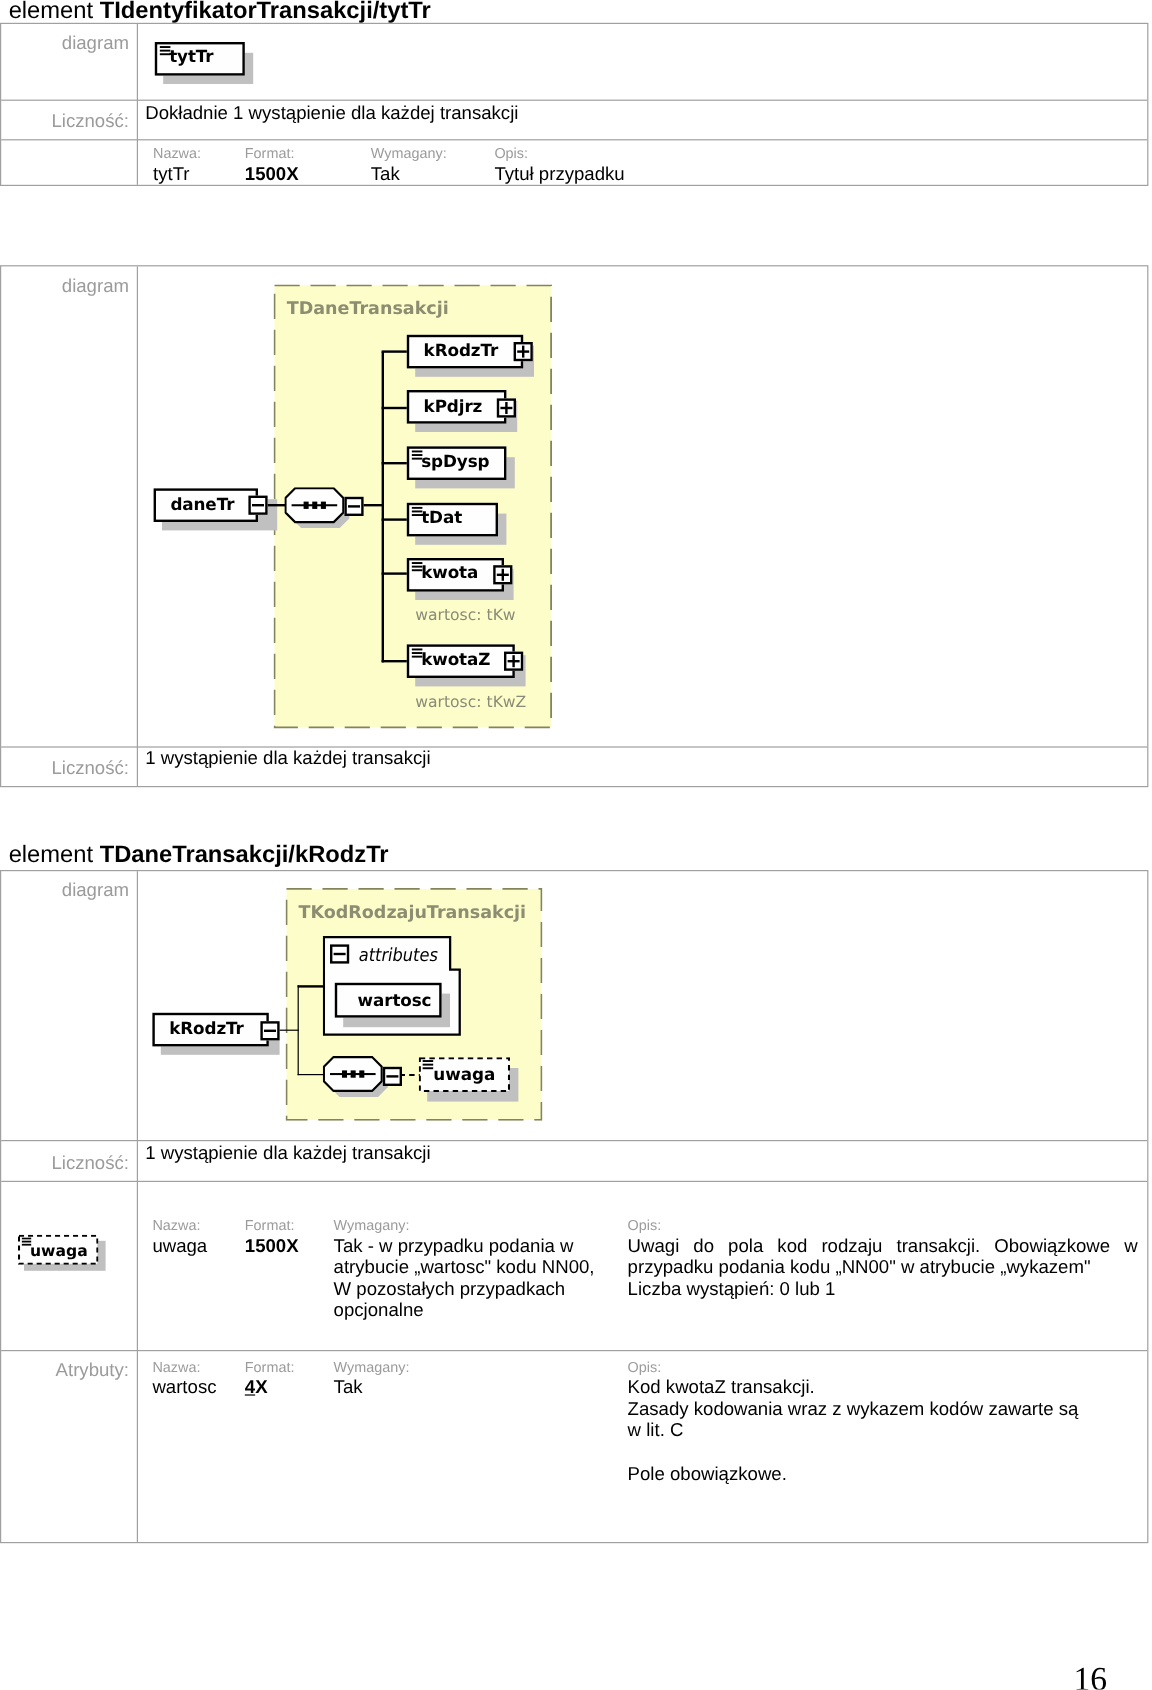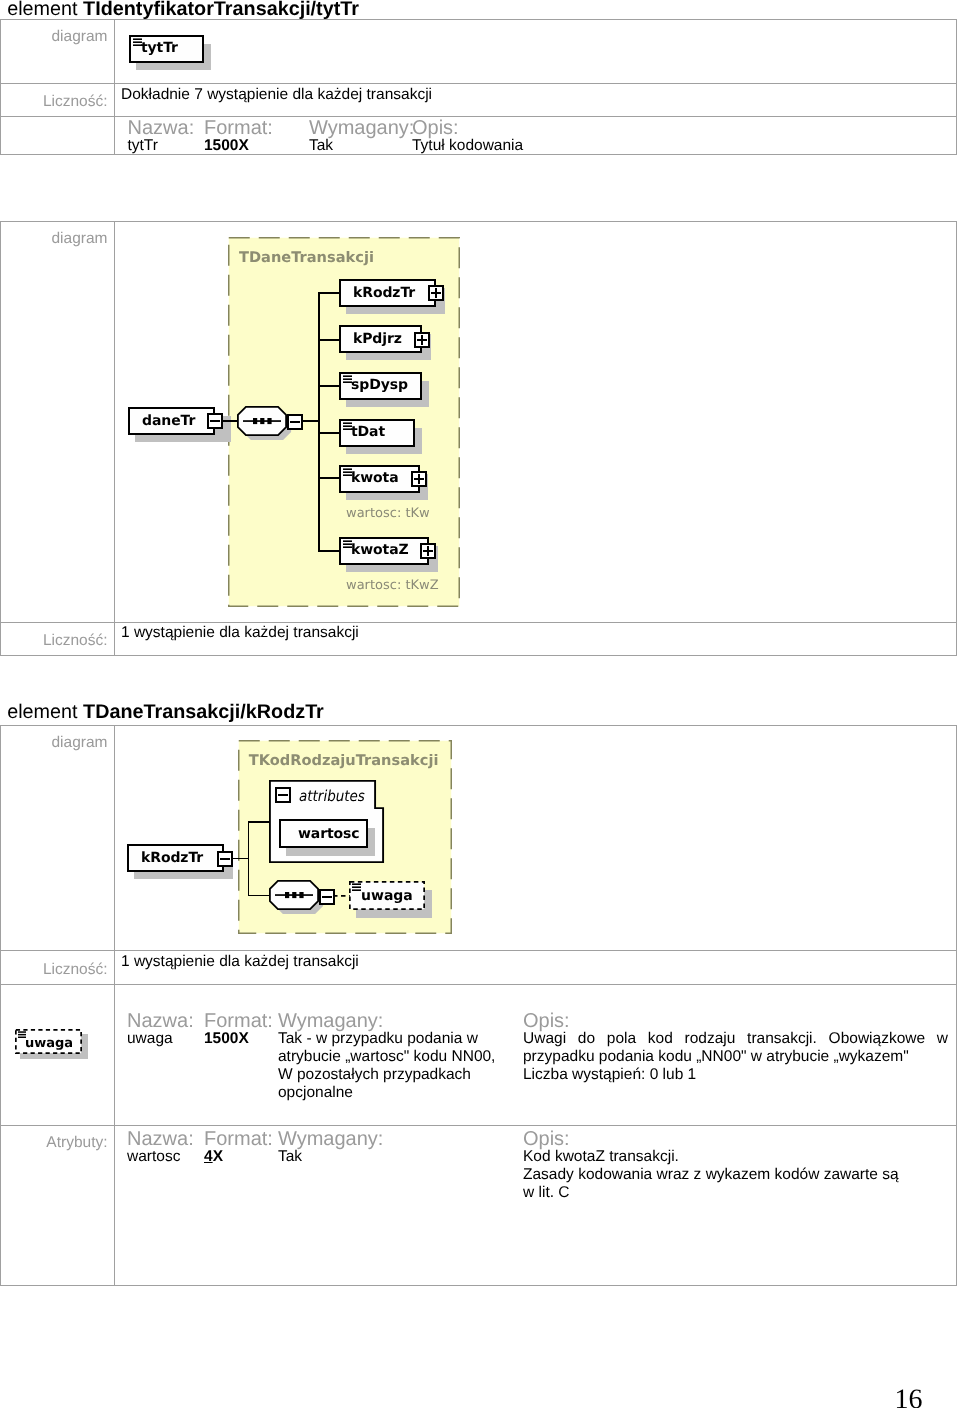--- a/index.html
+++ b/index.html
@@ -20,21 +20,21 @@
   .xsd-table{position:absolute;left:0px;border:1px solid #a0a0a0;
              box-sizing:border-box;background:#fff;}
   .xsd-row{position:relative;box-sizing:border-box;border-bottom:1px solid #a0a0a0;}
   .xsd-row:last-child{border-bottom:none;}
   .xsd-divider{position:absolute;left:113px;top:0;bottom:0;width:1px;background:#a0a0a0;}
   .row-label{position:absolute;left:0;width:106.5px;text-align:right;
              color:#9b9b9b;font-size:15.5px;line-height:18px;}
   .row-body{position:absolute;left:120px;right:4px;font-size:15.5px;line-height:18px;color:#000;}
 
   
-  .attr-head{color:#9b9b9b;font-size:20px;line-height:18px;position:absolute;white-space:nowrap;}
+  .attr-head{color:#9b9b9b;font-size:12px;line-height:18px;position:absolute;white-space:nowrap;}
   .attr-val{color:#000;font-size:15.5px;line-height:18px;position:absolute;}
   .attr-val u{text-decoration:underline;}
 
   
   .page-num{position:absolute;font-family:"Liberation Serif",serif;font-size:28px;
             line-height:20px;color:#000;}
 
   
   .diagram{position:absolute;}
   .dg-box{position:absolute;box-sizing:border-box;border:2px solid #000;background:#fefefe;
@@ -82,32 +82,32 @@
               <rect x="0" y="3.4" width="9" height="1.6" fill="#000"></rect>
               <rect x="0" y="6.4" width="9" height="1.6" fill="#000"></rect>
             </svg>
           <span class="t" style="margin-left:10px;margin-top:-3px">tytTr</span>
         </div>
       </div>
     </div>
 
     <div class="xsd-row" style="height:33px">
       <div class="row-label" style="top:9.3px">Liczność:</div>
-      <div class="row-body" style="top:1.5px">Dokładnie 7 wystąpienie dla każdej transakcji</div>
+      <div class="row-body" style="top:1.5px">Dokładnie 1 wystąpienie dla każdej transakcji</div>
     </div>
 
     <div class="xsd-row" style="height:37px">
       <div class="attr-head" style="left:126.5px;top:1.5px">Nazwa:</div>
       <div class="attr-head" style="left:203px;top:1.5px">Format:</div>
       <div class="attr-head" style="left:308px;top:1.5px">Wymagany:</div>
       <div class="attr-head" style="left:411px;top:1.5px">Opis:</div>
       <div class="attr-val" style="left:126.5px;top:19.5px">tytTr</div>
       <div class="attr-val" style="left:203px;top:19.5px;font-weight:700">1500X</div>
       <div class="attr-val" style="left:308px;top:19.5px">Tak</div>
-      <div class="attr-val" style="left:411px;top:19.5px">Tytuł kodowania</div>
+      <div class="attr-val" style="left:411px;top:19.5px">Tytuł przypadku</div>
     </div>
   </div>
 
 
   <div class="xsd-table" style="top:220.8px;width:957px;height:435.6px">
     <div class="xsd-divider"></div>
 
     <div class="xsd-row" style="height:401.2px">
       <div class="row-label" style="top:8.3px">diagram</div>
       <div class="diagram" style="left:-1px;top:-221.8px;width:960px;height:640px;overflow:visible">
@@ -307,17 +307,18 @@
       <div class="attr-head" style="left:126px;top:4px">Nazwa:</div>
       <div class="attr-head" style="left:203px;top:4px">Format:</div>
       <div class="attr-head" style="left:277px;top:4px">Wymagany:</div>
       <div class="attr-head" style="left:522px;top:4px">Opis:</div>
 
       <div class="attr-val" style="left:126px;top:22px">wartosc</div>
       <div class="attr-val" style="left:203px;top:22px;font-weight:700"><u>4</u><span>X</span></div>
       <div class="attr-val" style="left:277px;top:22px">Tak</div>
       <div class="attr-val" style="left:522px;top:22px;width:425px">Kod kwotaZ transakcji.</div>
       <div class="attr-val" style="left:522px;top:40px;width:383px">Zasady kodowania wraz z wykazem kodów zawarte są w lit. C</div>
+      <div class="attr-val" style="left:522px;top:94px;width:425px">Pole obowiązkowe.</div>
     </div>
   </div>
 
   <div class="page-num" style="left:894.5px;top:1389.5px">16</div>
 </div>
 
 </body></html>

